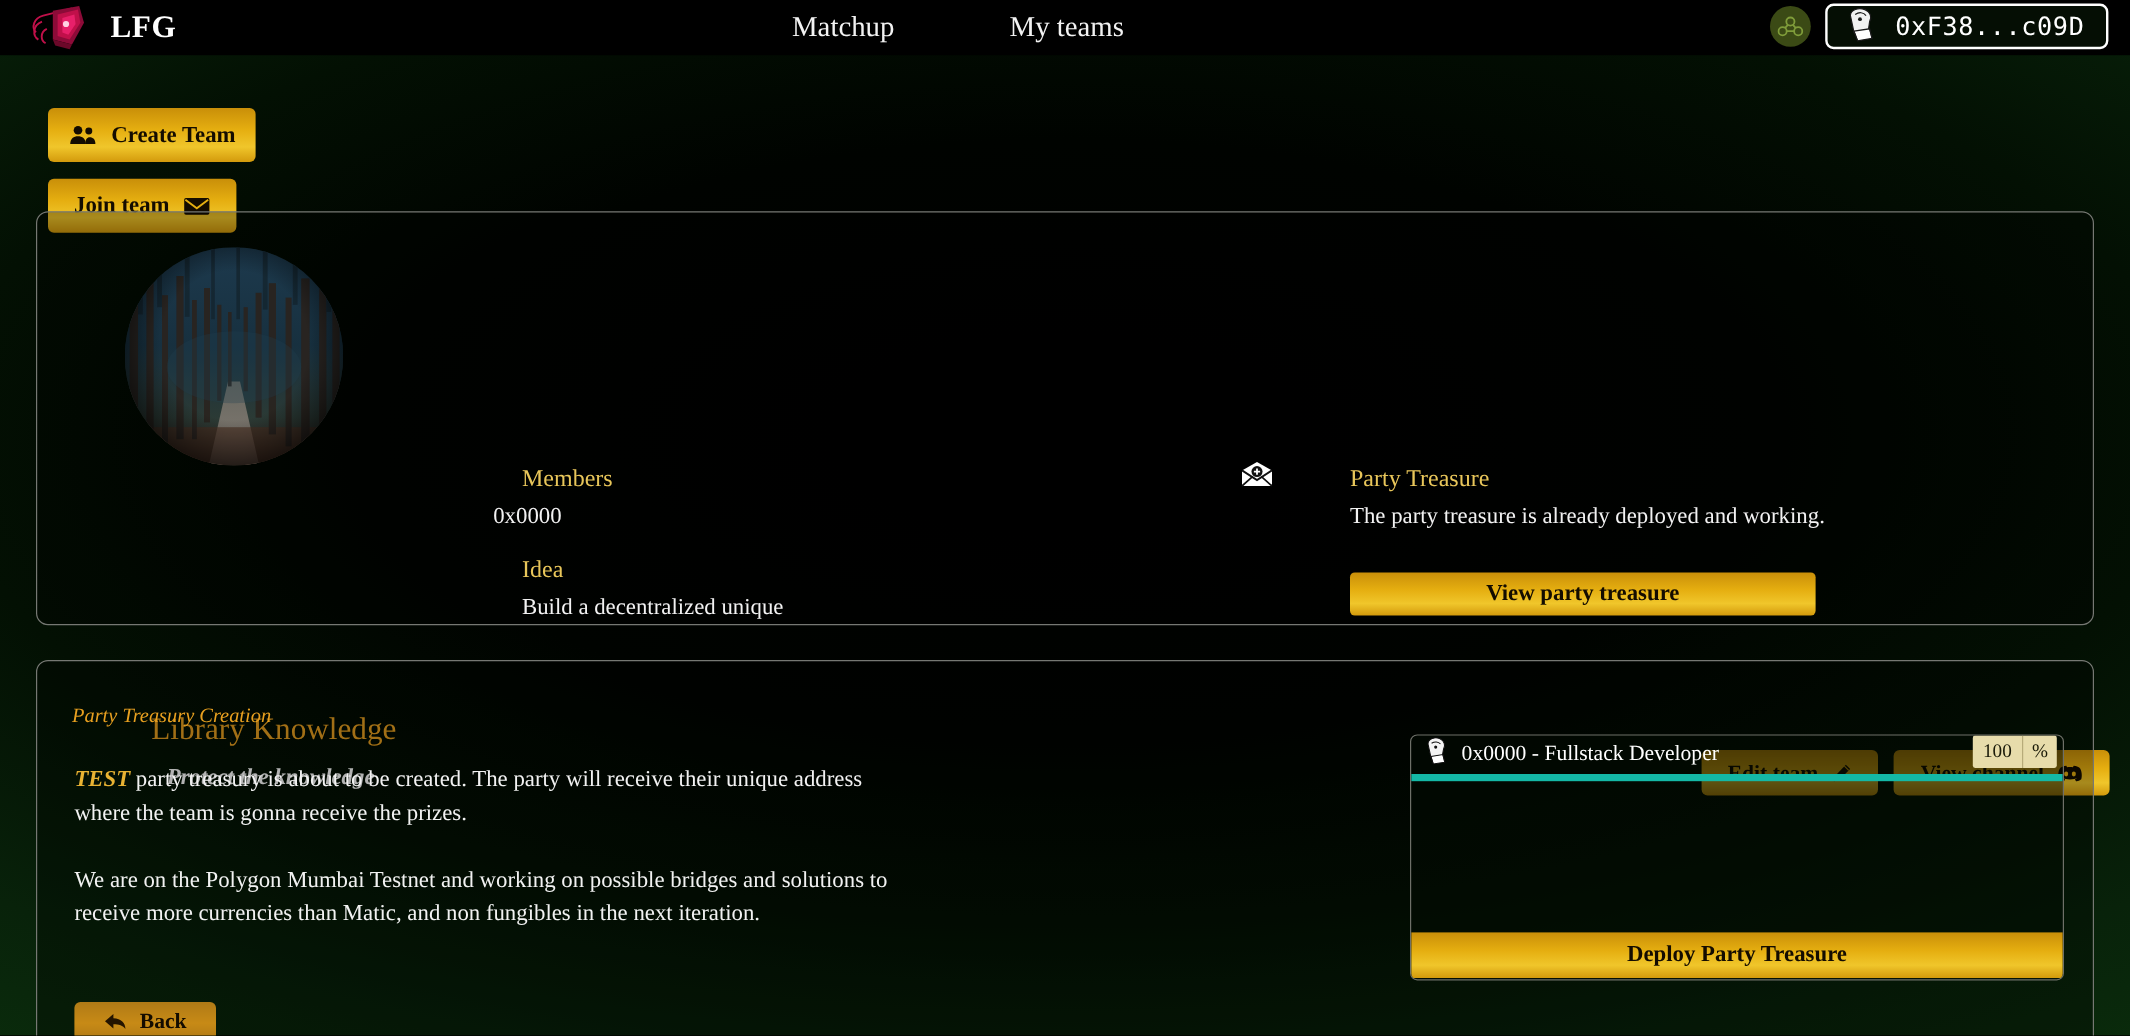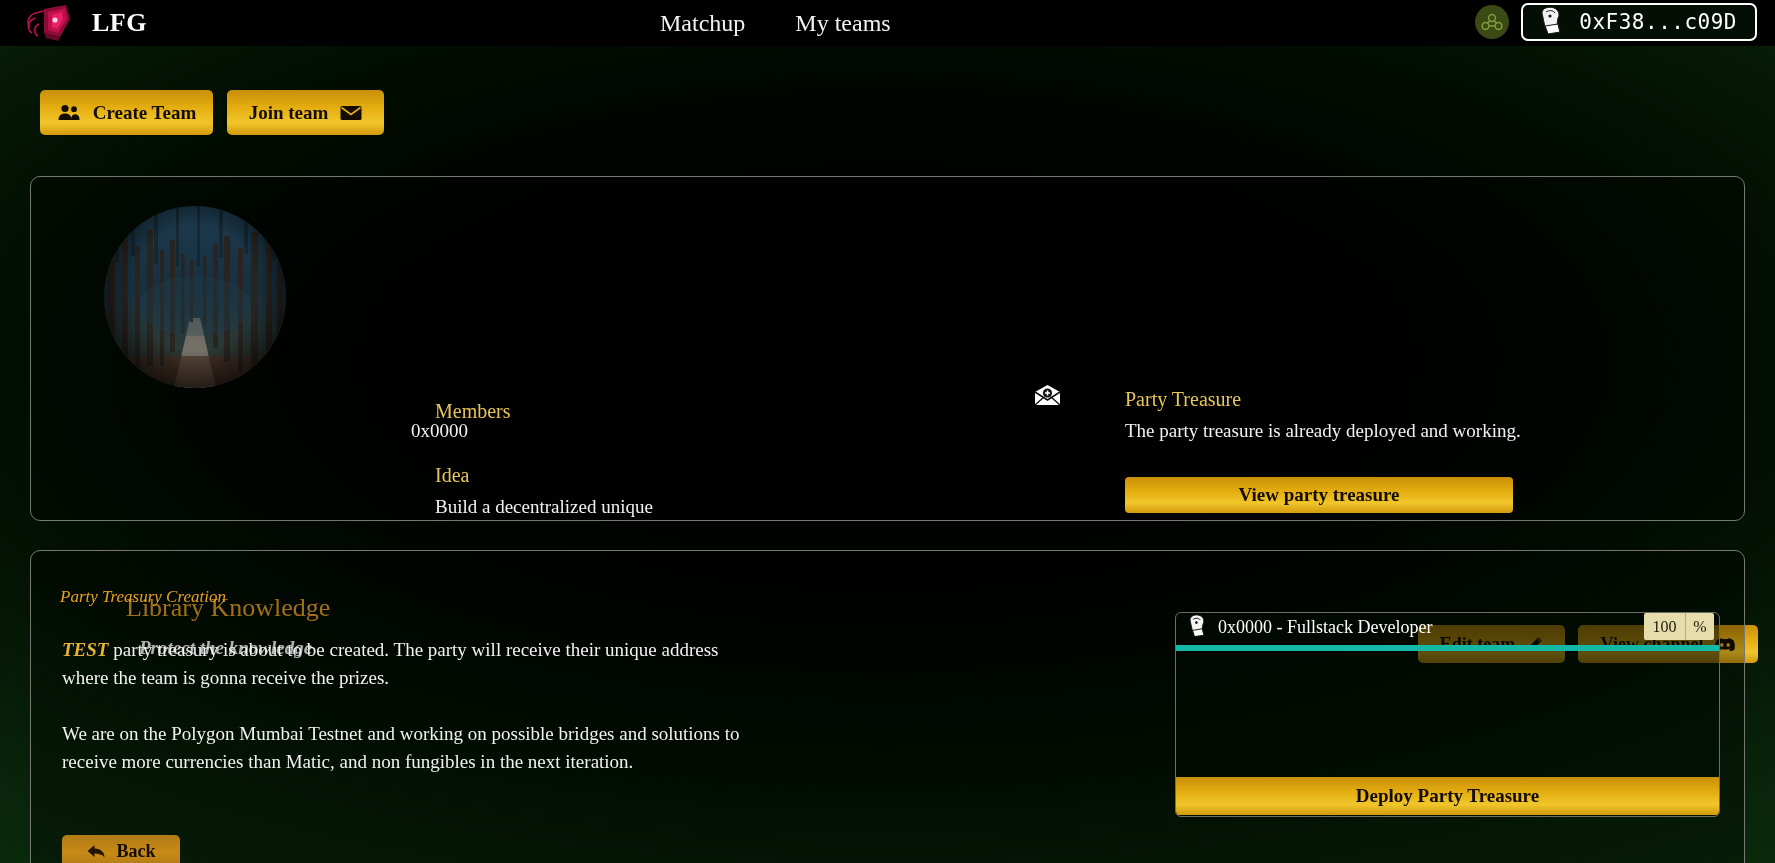--- a/index.html
+++ b/index.html
@@ -40,21 +40,21 @@
     letter-spacing: 0.5px;
     color: #ffffff;
   }
   .nav {
     position: absolute;
     left: 660px;
     top: 0;
     height: 46px;
     display: flex;
     align-items: center;
-    gap: 50px;
+    gap: 96px;
   }
   .nav-link {
     font-size: 24px;
     color: #f2f2f2;
     text-decoration: none;
     cursor: pointer;
     white-space: nowrap;
   }
   .header-right {
     position: absolute;
@@ -87,20 +87,21 @@
     white-space: nowrap;
   }
 
   
   .actions {
     position: absolute;
     left: 40px;
     top: 90px;
     display: flex;
     gap: 14px;
+    flex-direction: column;
   }
   .gold-btn {
     border: none;
     border-radius: 5px;
     cursor: pointer;
     color: #140c00;
     font-family: "Liberation Serif", serif;
     font-size: 19px;
     font-weight: 700;
     background: linear-gradient(180deg, #c98f09 0%, #e5ae10 40%, #f0c62b 72%, #d39a0c 100%);
@@ -157,21 +158,21 @@
   }
 
   .label-gold {
     font-size: 20px;
     color: #e8c65a;
   }
   .value-white {
     font-size: 19px;
     color: #f2f2f2;
   }
-  #members-label { position: absolute; left: 404px; top: 211px; margin-top: 12px; }
+  #members-label { position: absolute; left: 404px; top: 211px; }
   #members-value { position: absolute; left: 380px; top: 243px; }
   #idea-label    { position: absolute; left: 404px; top: 287px; }
   #idea-value    { position: absolute; left: 404px; top: 319px; }
 
   #invite-icon {
     position: absolute;
     left: 1003px; top: 207px;
     cursor: pointer;
   }
 

